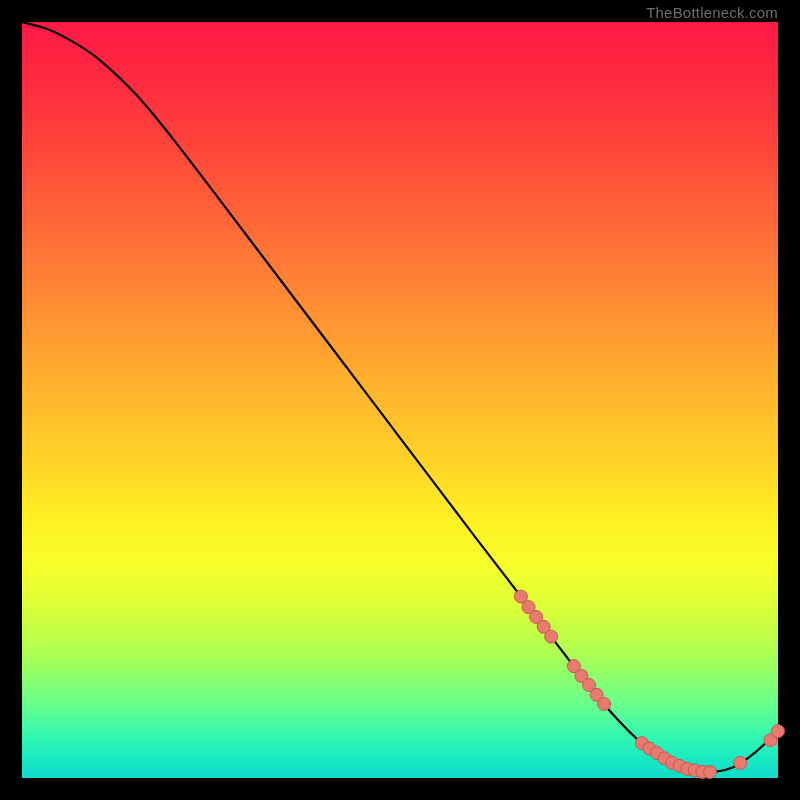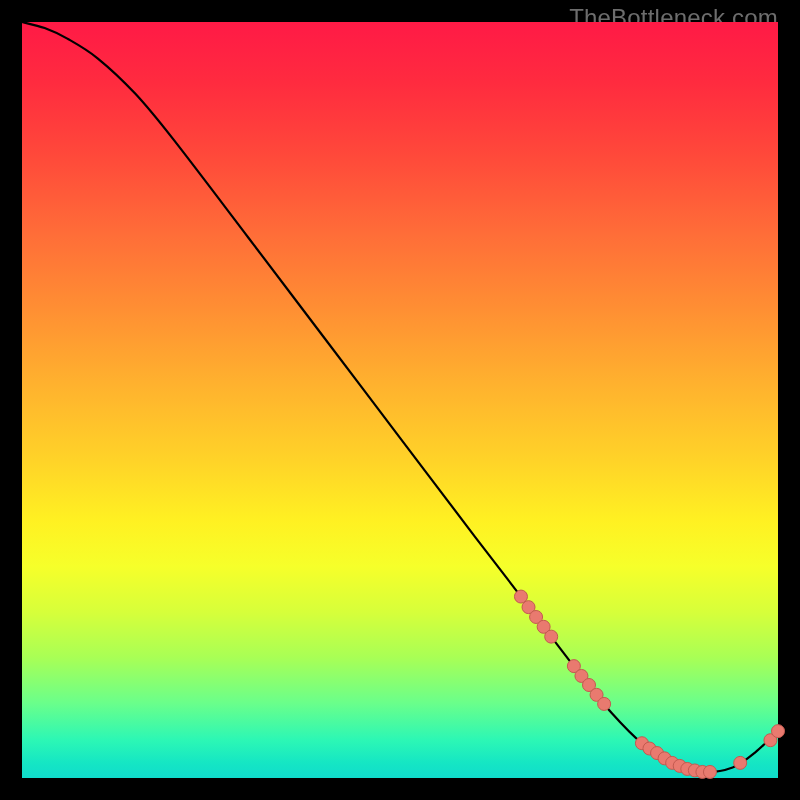--- a/index.html
+++ b/index.html
@@ -41,21 +41,21 @@
       #2cf7b5 95%,
       #15e6c4 98%,
       #10dccc 100%
     );
   }
   .watermark {
     position: absolute;
     top: 4px;
     right: 22px;
     color: #6d6d6d;
-    font-size: 24px;
+    font-size: 15px;
     font-weight: 400;
     letter-spacing: 0.2px;
     user-select: none;
   }
   svg.curve {
     position: absolute;
     left: 0;
     top: 0;
     width: 756px;
     height: 756px;

